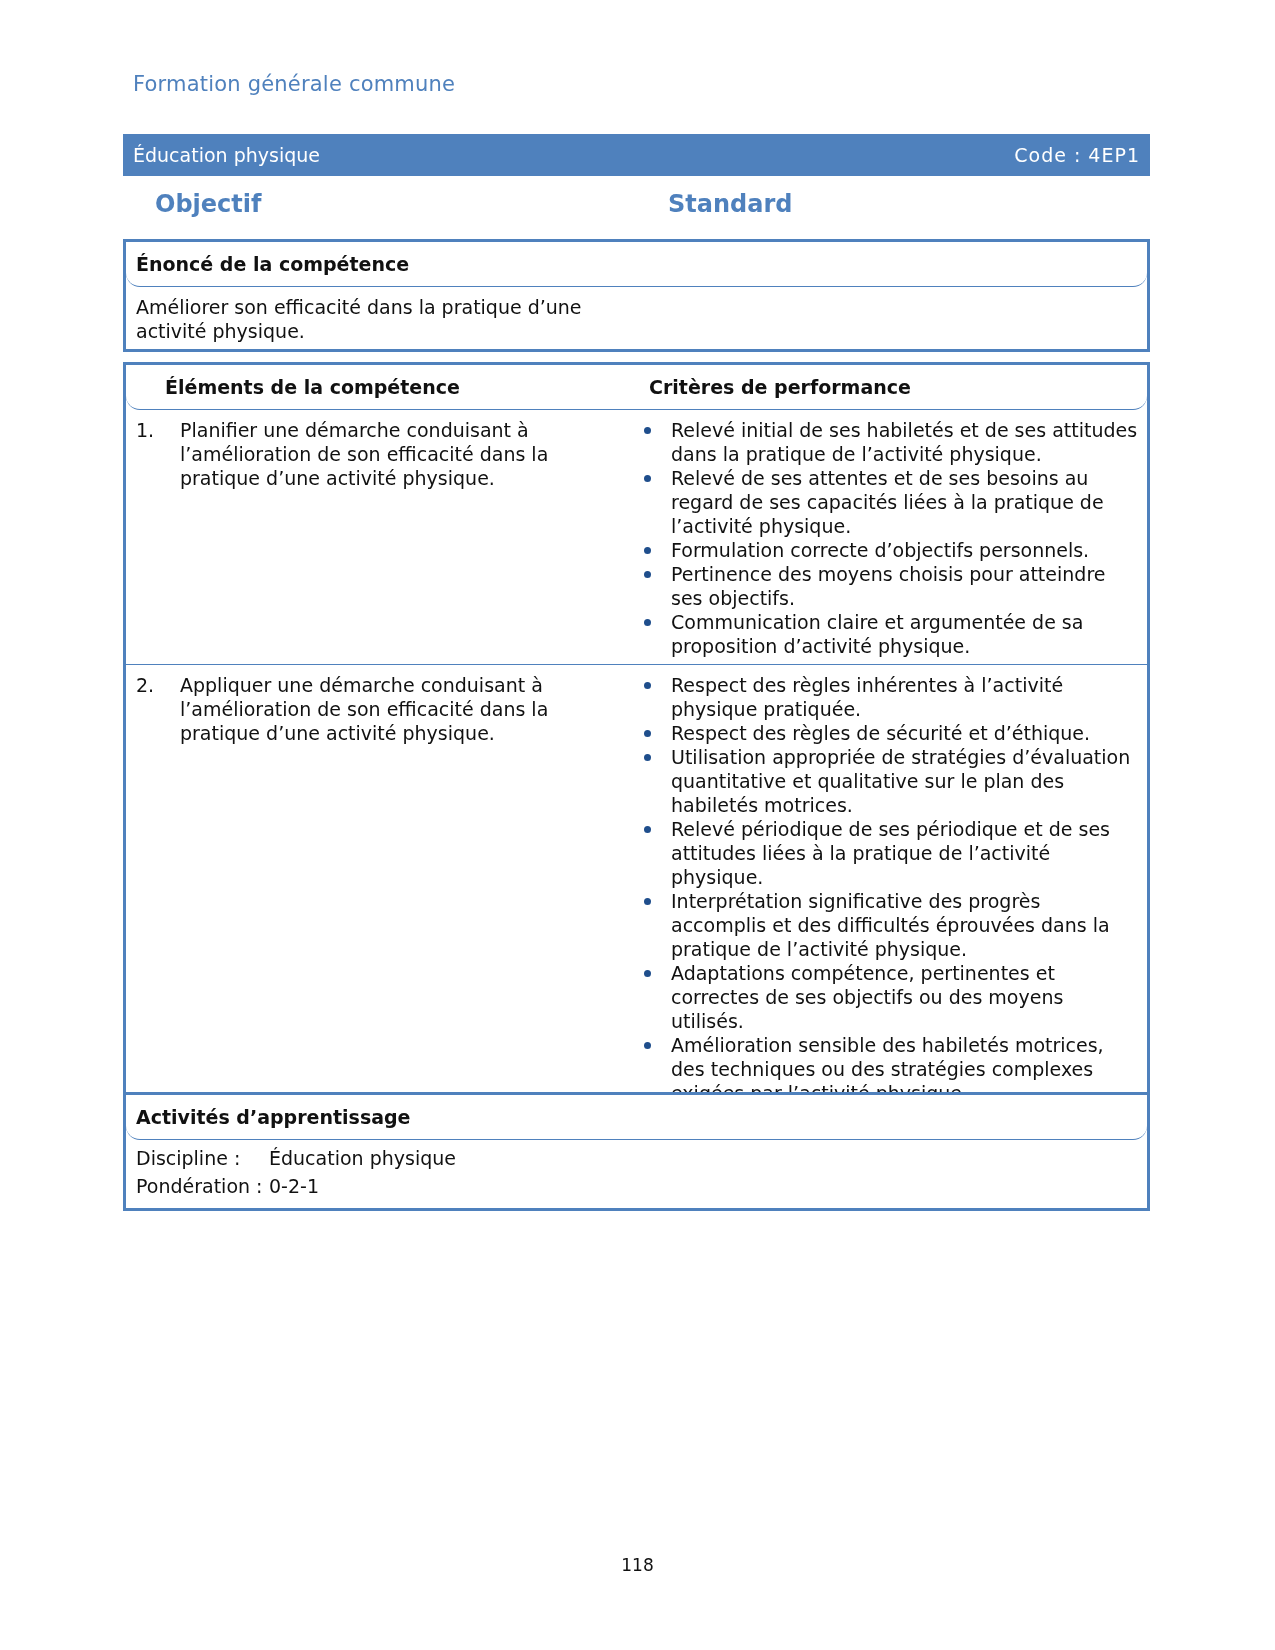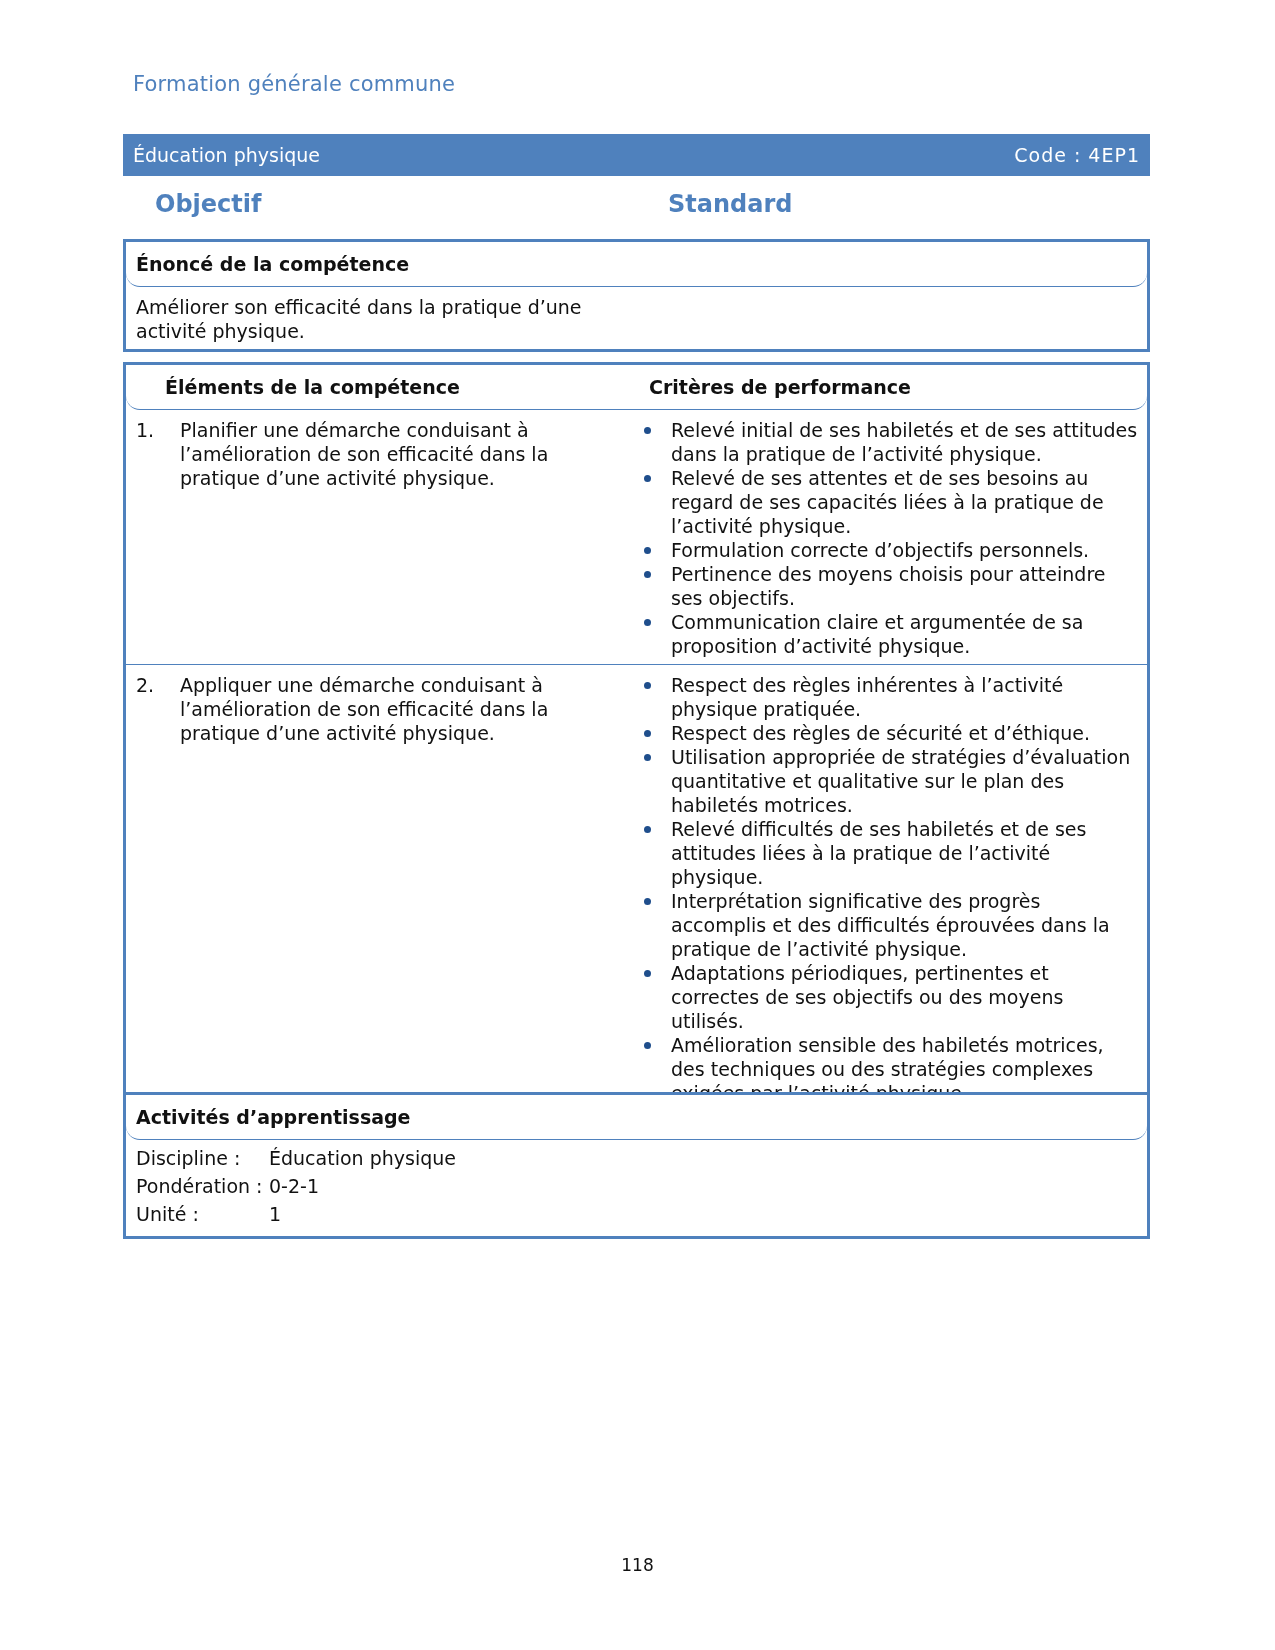--- a/index.html
+++ b/index.html
@@ -68,42 +68,38 @@
     </div>
     <div class="row">
       <div class="elem">
         <span class="num">2.</span>
         <div class="txt">Appliquer une démarche conduisant à l’amélioration de son efficacité dans la pratique d’une activité physique.</div>
       </div>
       <ul class="crit">
           <li><span class="bullet"></span><span>Respect des règles inhérentes à l’activité physique pratiquée.</span></li>
           <li><span class="bullet"></span><span>Respect des règles de sécurité et d’éthique.</span></li>
           <li><span class="bullet"></span><span>Utilisation appropriée de stratégies d’évaluation quantitative et qualitative sur le plan des habiletés motrices.</span></li>
-          <li><span class="bullet"></span><span>Relevé difficultés de ses habiletés et de ses attitudes liées à la pratique de l’activité physique.</span></li>
+          <li><span class="bullet"></span><span>Relevé périodique de ses périodique et de ses attitudes liées à la pratique de l’activité physique.</span></li>
           <li><span class="bullet"></span><span>Interprétation significative des progrès accomplis et des difficultés éprouvées dans la pratique de l’activité physique.</span></li>
-          <li><span class="bullet"></span><span>Adaptations périodiques, pertinentes et correctes de ses objectifs ou des moyens utilisés.</span></li>
+          <li><span class="bullet"></span><span>Adaptations compétence, pertinentes et correctes de ses objectifs ou des moyens utilisés.</span></li>
           <li><span class="bullet"></span><span>Amélioration sensible des habiletés motrices, des techniques ou des stratégies complexes exigées par l’activité physique.</span></li>
         </ul>
     </div>
   </div>
 </div>
 
 <div class="box" style="top:1092px;">
   <div class="hdr">
     <span style="left:10px;">Activités d’apprentissage</span>
   </div>
   <div class="act-rows">
     <div class="act-row">
       <span class="lbl">Discipline :</span>
       <span>Éducation physique</span>
     </div>
     <div class="act-row">
       <span class="lbl">Pondération :</span>
       <span>0-2-1</span>
     </div>
-    <div class="act-row">
-      <span class="lbl">Unité :</span>
-      <span>1</span>
-    </div>
   </div>
 </div>
 
 <div class="page-num">118</div>
 
 </body></html>

